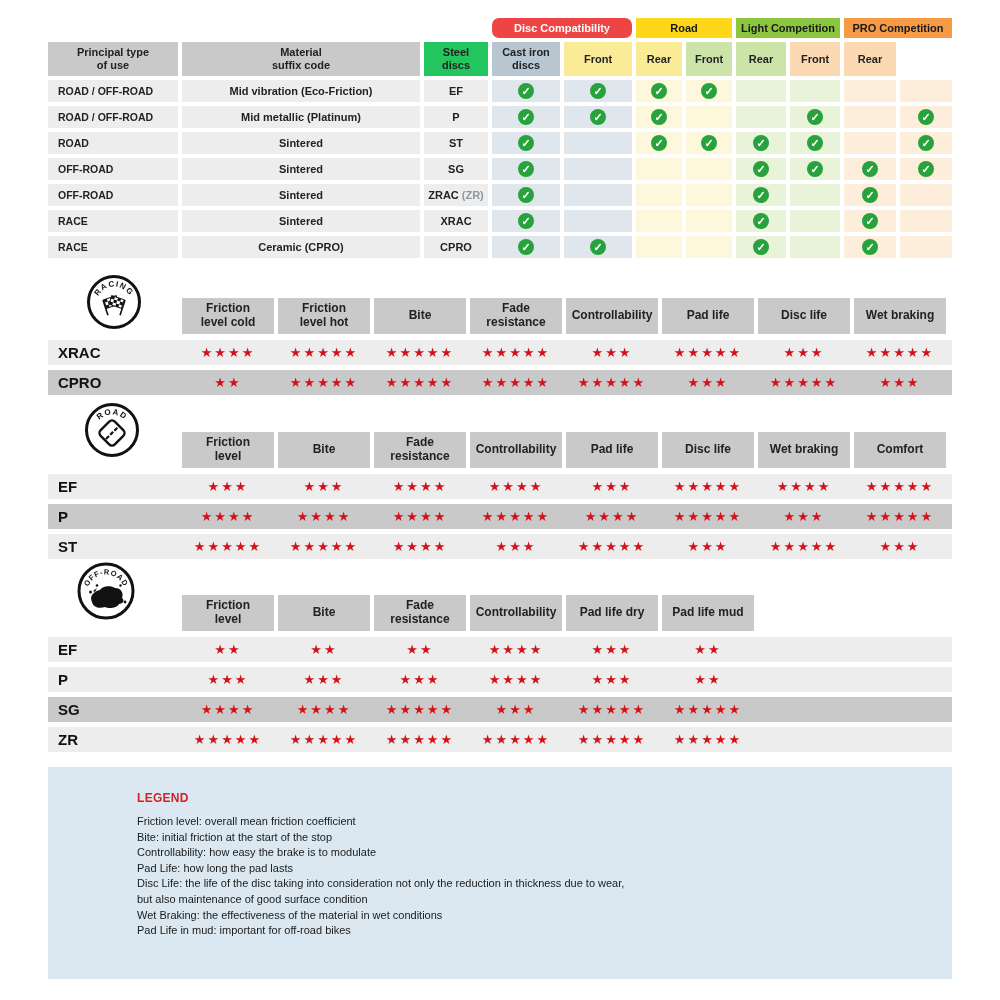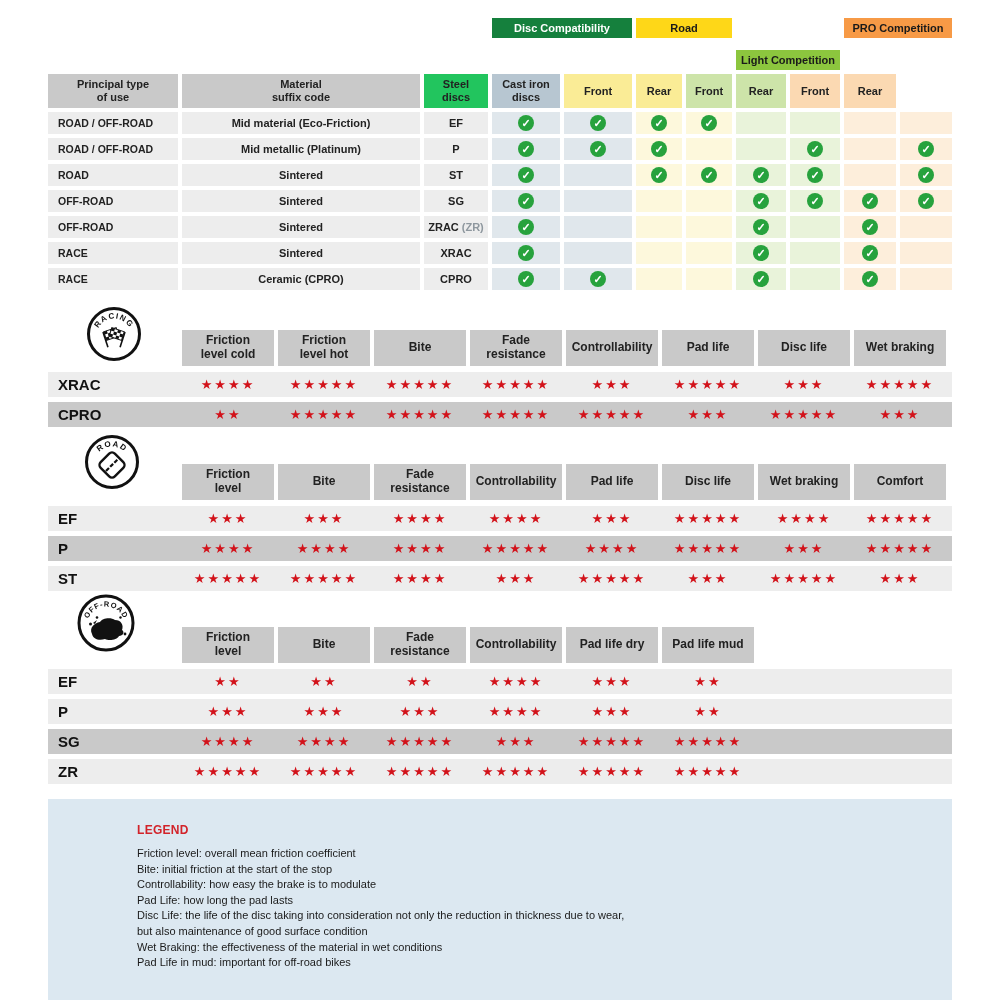--- a/index.html
+++ b/index.html
@@ -80,23 +80,23 @@
   .legend-line b { font-weight: normal; }
 </style>
 </head>
 <body>
 
 <div class="page">
 
   <section>
     <div id="compat-groups" class="compat-grid">
         <div style="grid-column: 1 / 4;"></div>
-        <div class="group-header" style="grid-column: 4 / span 2; background: #15803d; color: rgb(255, 255, 255);">Disc Compatibility</div>
+        <div class="group-header" style="grid-column: 4 / span 2; background: #ef4444; color: rgb(255, 255, 255); border-radius: 7px;">Disc Compatibility</div>
         <div class="group-header" style="grid-column: 6 / span 2; background: rgb(254, 215, 24); color: rgb(26, 26, 26);">Road</div>
-        <div class="group-header" style="grid-column: 8 / span 2; background: rgb(140, 198, 62); color: rgb(26, 26, 26); margin-top: 32px;">Light Competition</div>
+        <div class="group-header" style="grid-column: 8 / span 2; background: rgb(140, 198, 62); color: rgb(26, 26, 26);">Light Competition</div>
         <div class="group-header" style="grid-column: 10 / span 2; background: rgb(247, 154, 70); color: rgb(26, 26, 26);">PRO Competition</div>
       </div>
     <div id="compat-headers" class="compat-grid">
         <div class="sub-header corner">Principal type
 of use</div>
         <div class="sub-header corner">Material
 suffix code</div>
         <div class="sub-header" style="background: #22c55e;">Steel
 discs</div>
         <div class="sub-header" style="background: rgb(183, 198, 209);">Cast iron
@@ -104,21 +104,21 @@
         <div class="sub-header" style="background: rgb(250, 236, 150);">Front</div>
         <div class="sub-header" style="background: rgb(250, 236, 150);">Rear</div>
         <div class="sub-header" style="background: rgb(205, 228, 169);">Front</div>
         <div class="sub-header" style="background: rgb(205, 228, 169);">Rear</div>
         <div class="sub-header" style="background: rgb(251, 217, 178);">Front</div>
         <div class="sub-header" style="background: rgb(251, 217, 178);">Rear</div>
       </div>
     <div id="compat-body">
         <div class="compat-grid compat-row">
           <div class="cell use">ROAD / OFF-ROAD</div>
-          <div class="cell compound">Mid material (Eco-Friction)</div>
+          <div class="cell compound">Mid vibration (Eco-Friction)</div>
           <div class="cell code">
             <span>EF</span>
           </div>
           <div class="cell" style="background: rgb(224, 231, 236);">
             <span class="check">✓</span>
           </div>
           <div class="cell" style="background: rgb(224, 231, 236);">
             <span class="check">✓</span>
           </div>
           <div class="cell" style="background: rgb(253, 248, 220);">

